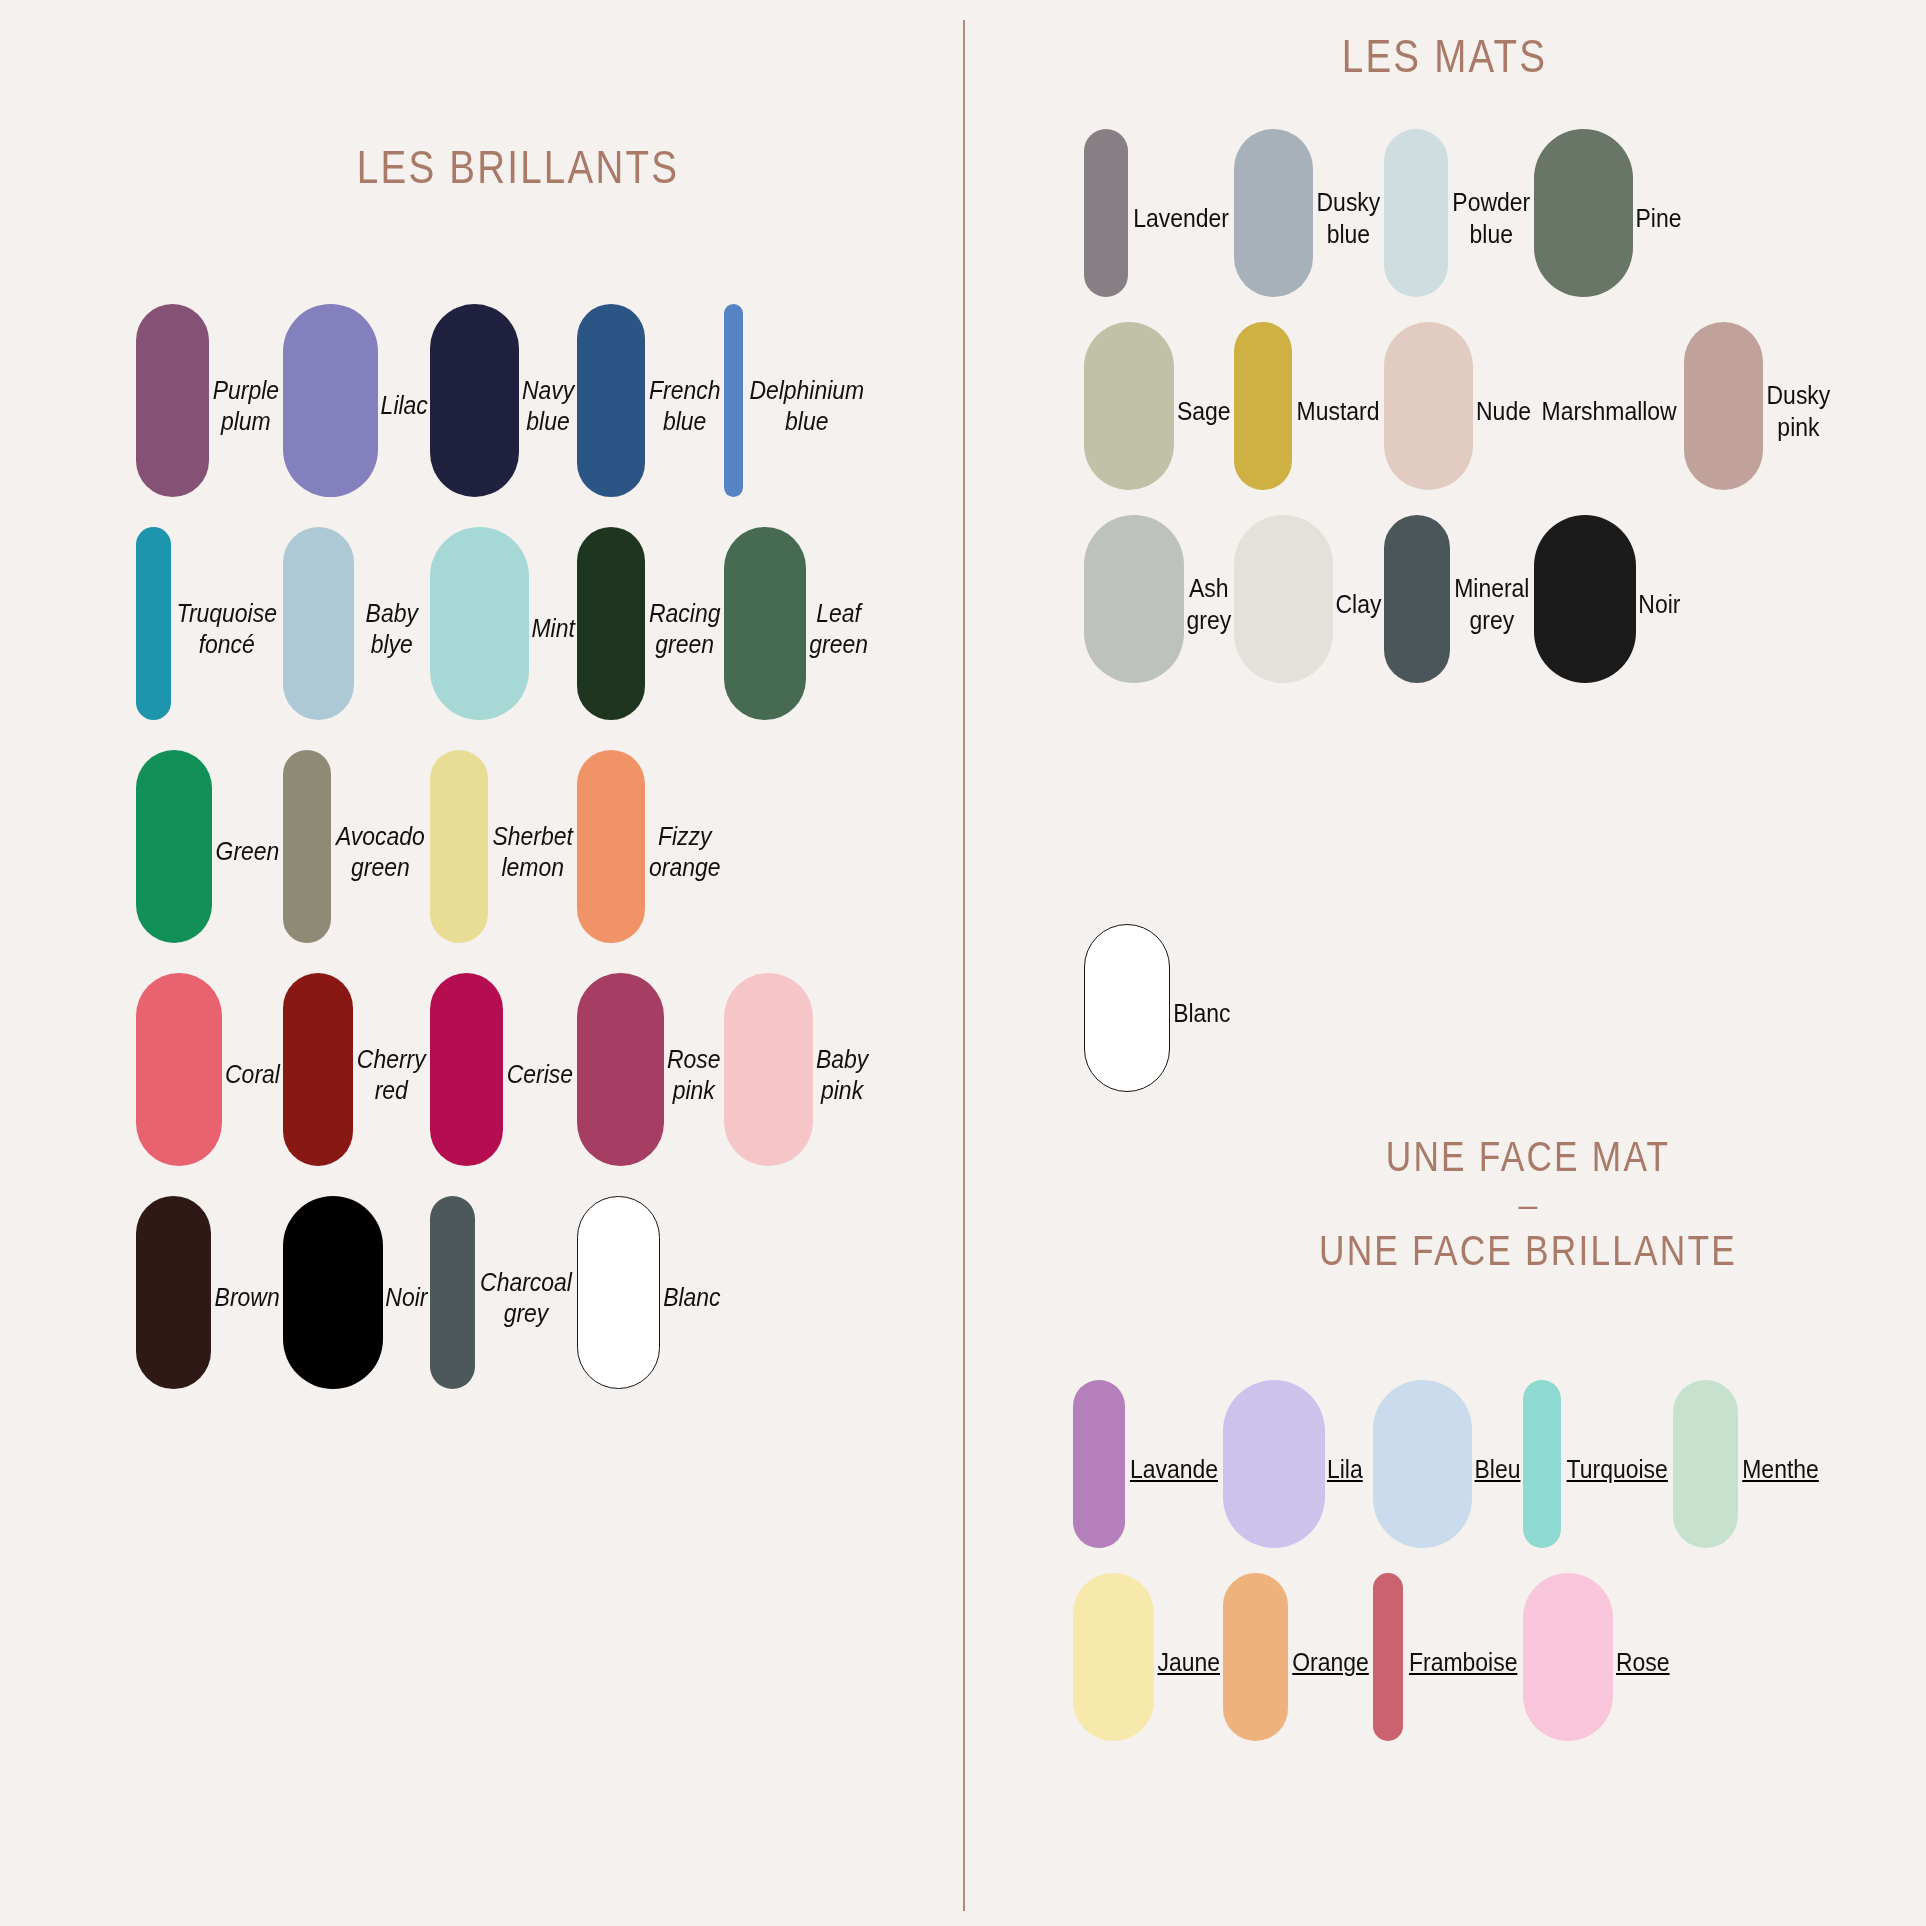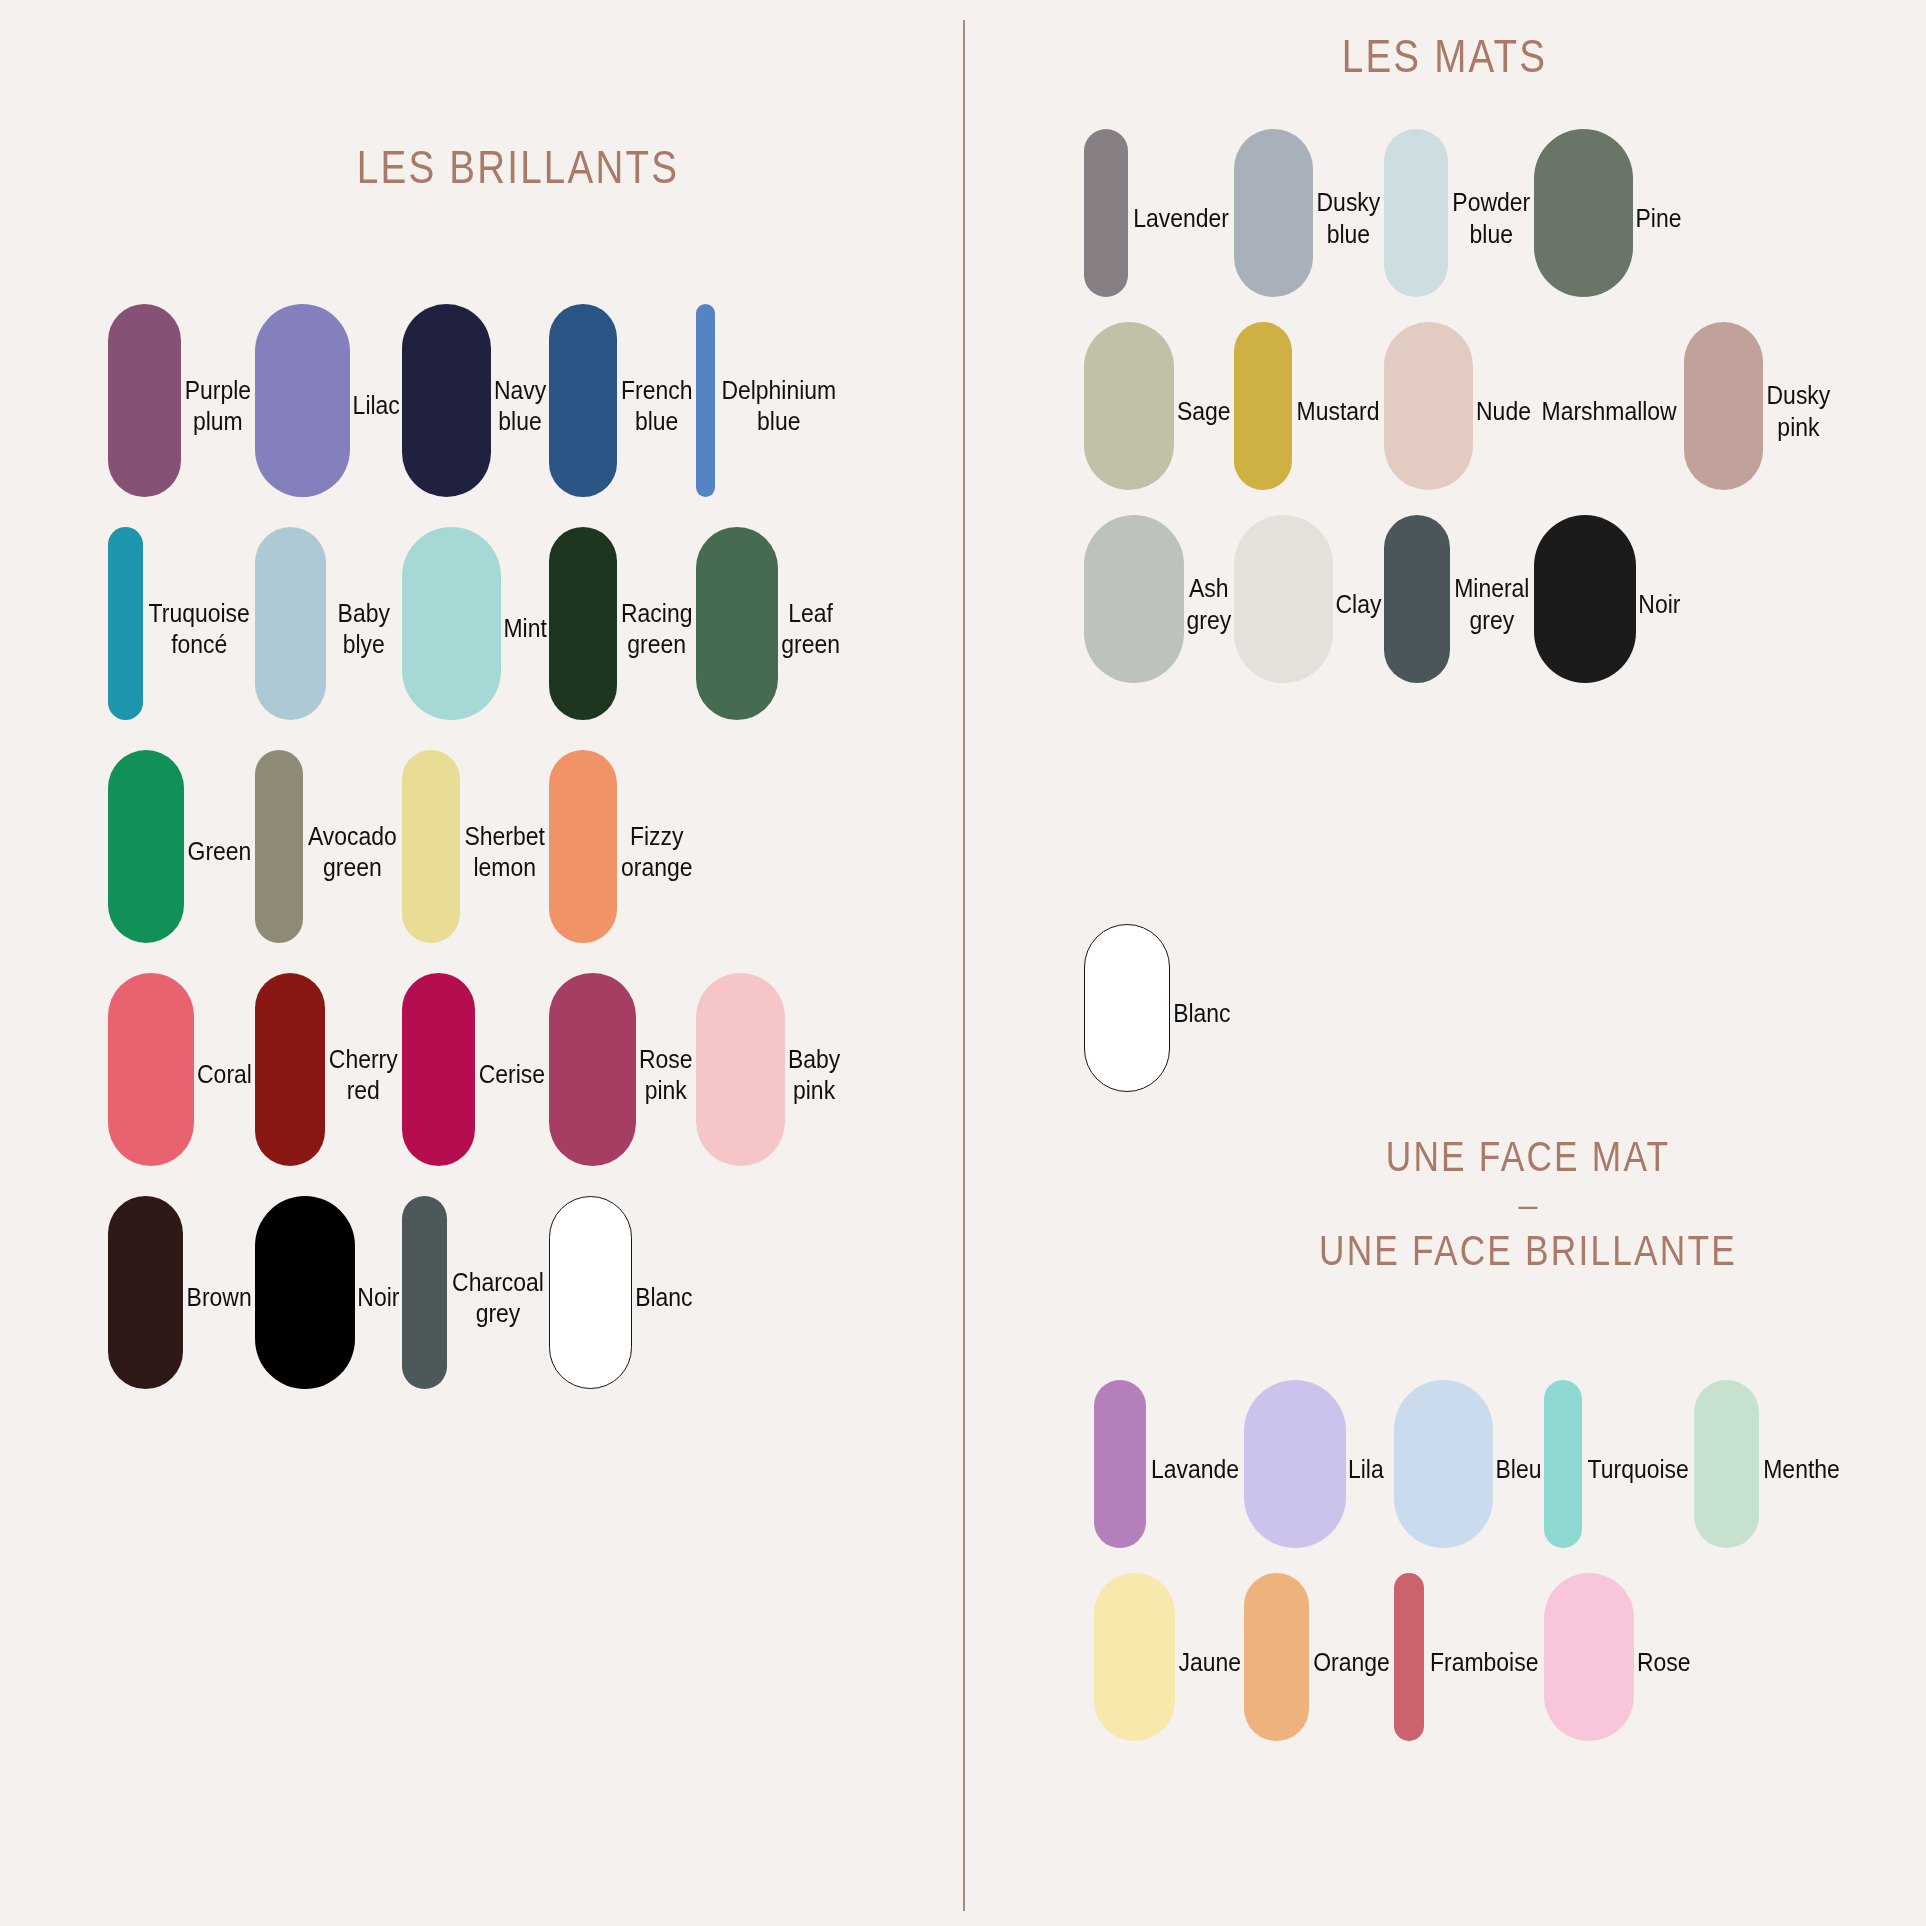--- a/index.html
+++ b/index.html
@@ -78,23 +78,24 @@
     white-space: pre-line;
     font-family: "Liberation Sans", sans-serif;
     transform: scaleX(0.90);
   }
 
   
   #left-title { position: absolute; left: 12px; top: 139px; width: 1012px; }
 
   #left-grid {
     position: absolute;
-    left: 108px;
+    left: 136px;
     top: 304px;
     width: 734px;
+    font-style: italic;
   }
   #left-grid .row { margin-bottom: 30px; }
   #left-grid .swatch-cell { width: 147px; }
   #left-grid .pill { width: 106px; height: 193px; }
 
   
   #mats-title { position: absolute; left: 0; top: 28px; width: 963px; }
 
   #mats-grid {
     position: absolute;
@@ -126,23 +127,24 @@
   #duo-title .dash {
     color: #a87a67;
     font-size: 34px;
     text-align: center;
     line-height: 0.9;
     margin: 7.6px 0 6.5px 0;
   }
 
   #duo-grid {
     position: absolute;
-    left: 131px;
+    left: 110px;
     top: 1380px;
     width: 750px;
+    text-decoration: underline;
   }
   #duo-grid .row { margin-bottom: 25px; }
   #duo-grid .swatch-cell { width: 150px; }
   #duo-grid .pill { width: 102px; height: 168px; }
 </style>
 </head>
 <body>
 
 <div id="page">
 

